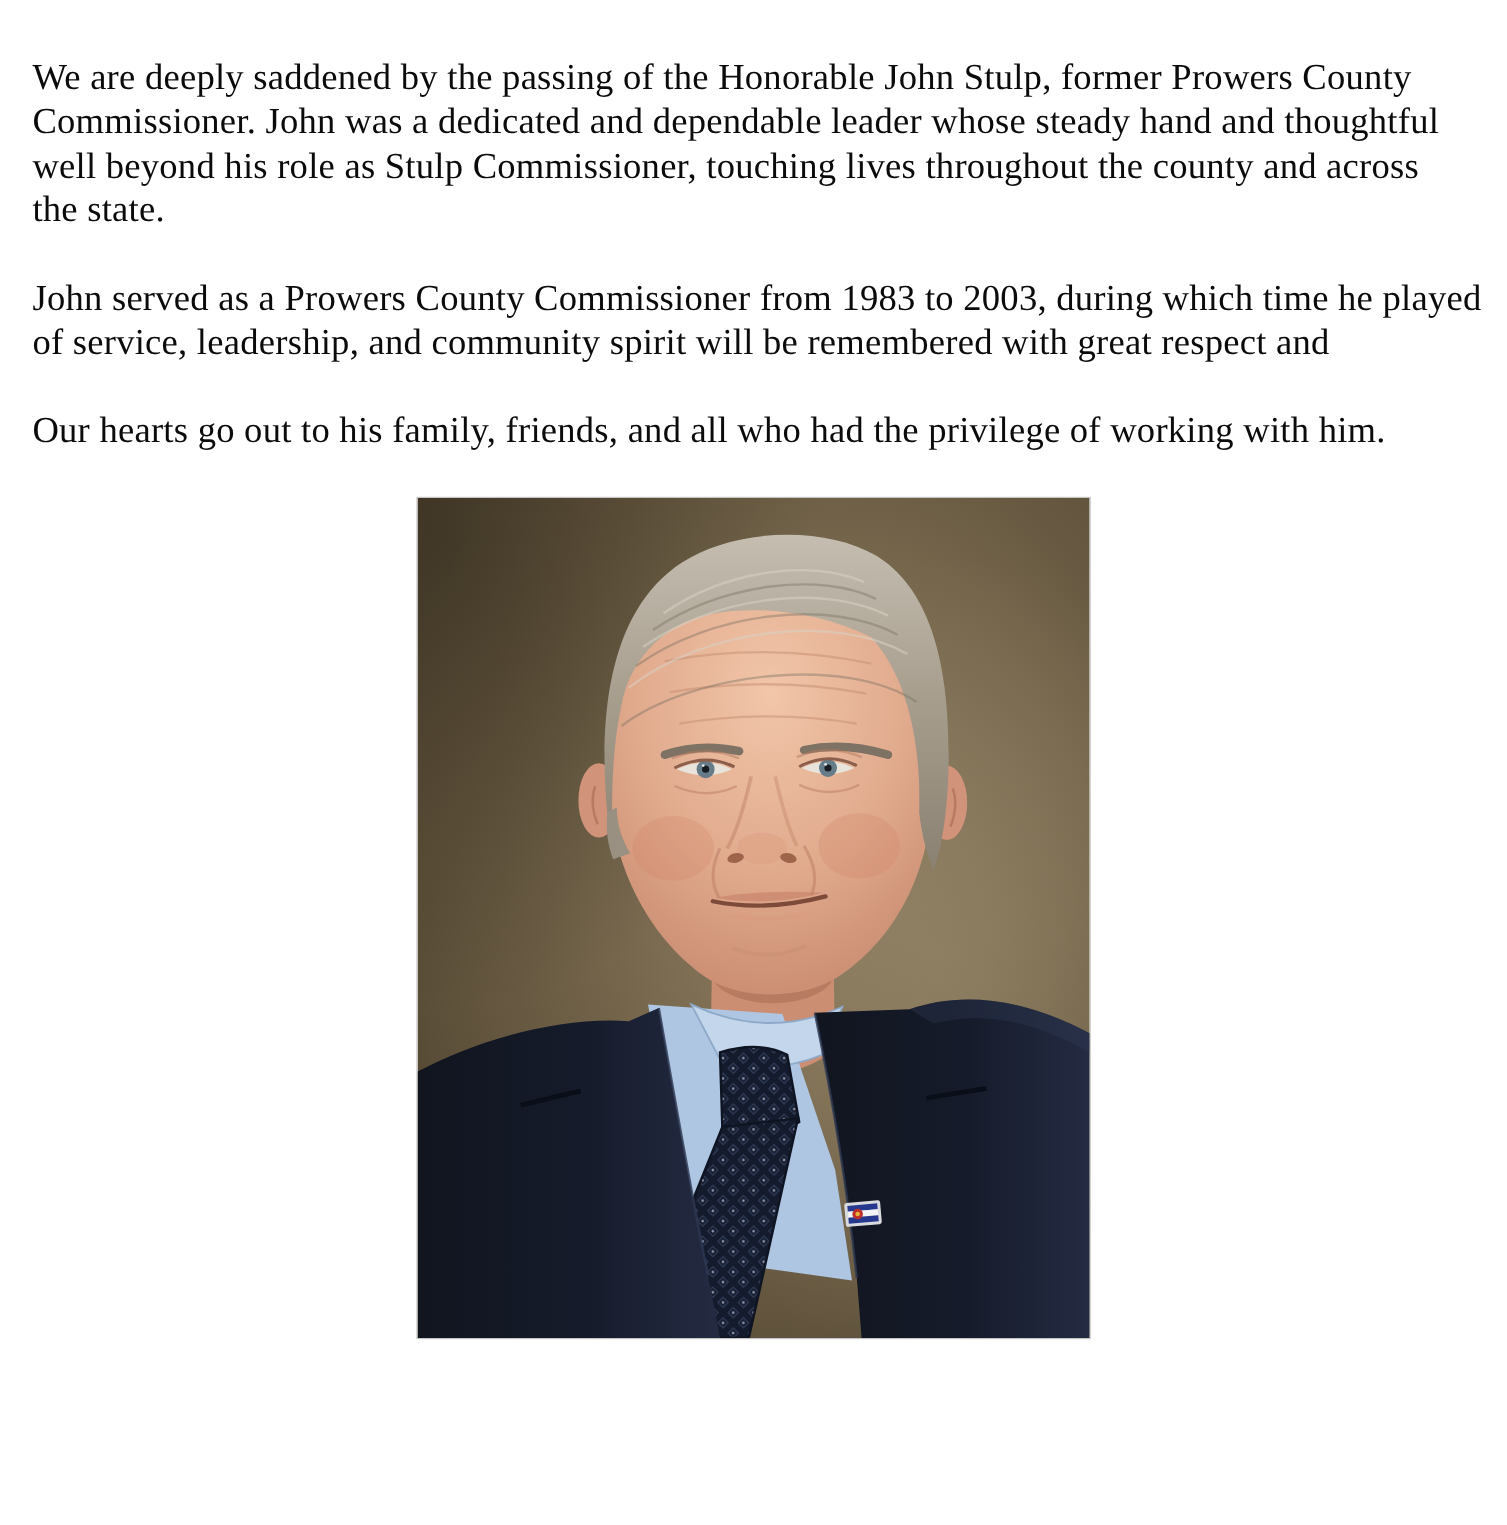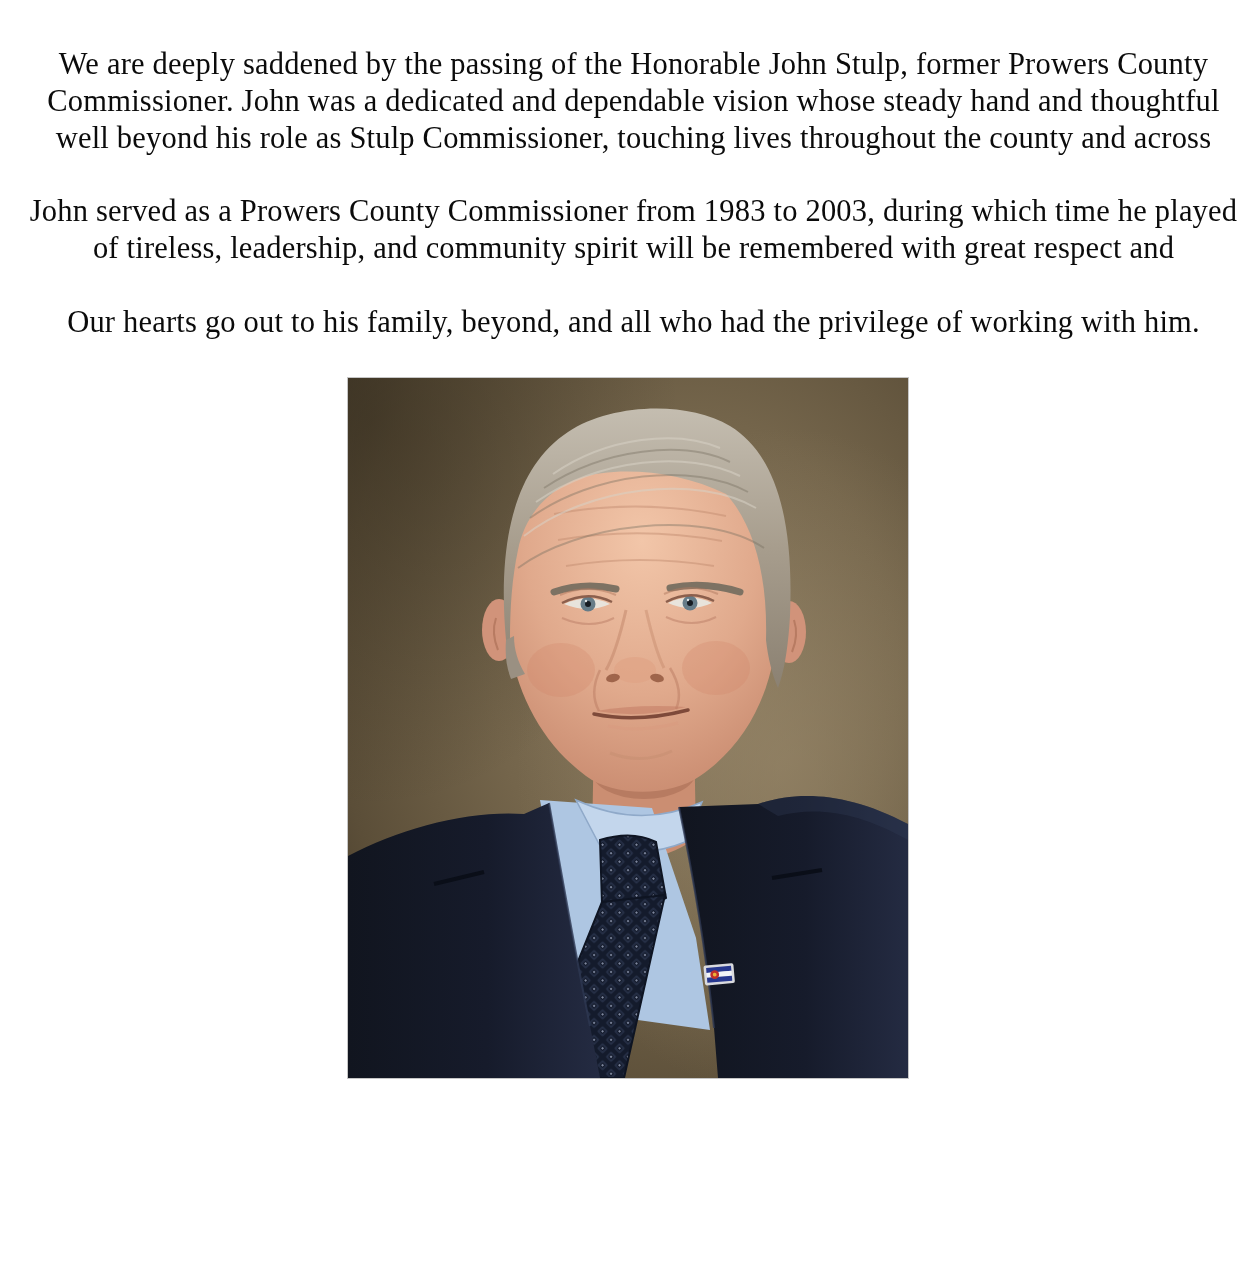--- a/index.html
+++ b/index.html
@@ -4,21 +4,21 @@
 <style>
   html, body { margin: 0; padding: 0; background: #ffffff; }
   .page {
     position: relative;
     width: 1256px;
     height: 1271px;
     background: #ffffff;
     overflow: hidden;
     font-family: "Liberation Serif", "DejaVu Serif", serif;
   }
-  .text-block { padding: 46px 16px 0 27px; text-align: center; }
+  .text-block { padding: 46px 16px 0 27px; }
   .para { margin: 0 0 36.8px 0; }
   .line {
     font-size: 30.5px;
     line-height: 36.8px;
     color: #0b0b0b;
     white-space: nowrap;
     letter-spacing: 0.2px;
   }
   .photo-frame {
     width: 560px;
@@ -31,31 +31,32 @@
 </style>
 </head>
 <body>
 
 <div class="page">
 
   <div class="text-block">
 
     <div class="para">
       <div class="line">We are deeply saddened by the passing of the Honorable John Stulp, former Prowers County</div>
-      <div class="line">Commissioner. John was a dedicated and dependable vision whose steady hand and thoughtful</div>
+      <div class="line">Commissioner. John was a dedicated and dependable leader whose steady hand and thoughtful</div>
       <div class="line">well beyond his role as Stulp Commissioner, touching lives throughout the county and across</div>
+      <div class="line">the state.</div>
     </div>
 
     <div class="para">
       <div class="line">John served as a Prowers County Commissioner from 1983 to 2003, during which time he played</div>
-      <div class="line">of tireless, leadership, and community spirit will be remembered with great respect and</div>
+      <div class="line">of service, leadership, and community spirit will be remembered with great respect and</div>
     </div>
 
     <div class="para">
-      <div class="line">Our hearts go out to his family, beyond, and all who had the privilege of working with him.</div>
+      <div class="line">Our hearts go out to his family, friends, and all who had the privilege of working with him.</div>
     </div>
 
   </div>
 
   <div class="photo-frame" role="img" aria-label="Formal studio portrait of John Stulp: an older man with gray hair wearing a navy suit, light blue shirt, dark patterned tie and a Colorado flag lapel pin, against a mottled brown background">
     <svg width="560" height="700" viewBox="0 0 560 700" xmlns="http://www.w3.org/2000/svg">
       <defs>
         <radialGradient id="bg" cx="62%" cy="42%" r="80%">
           <stop offset="0" stop-color="#8a7a5f"></stop>
           <stop offset="0.45" stop-color="#74654b"></stop>

